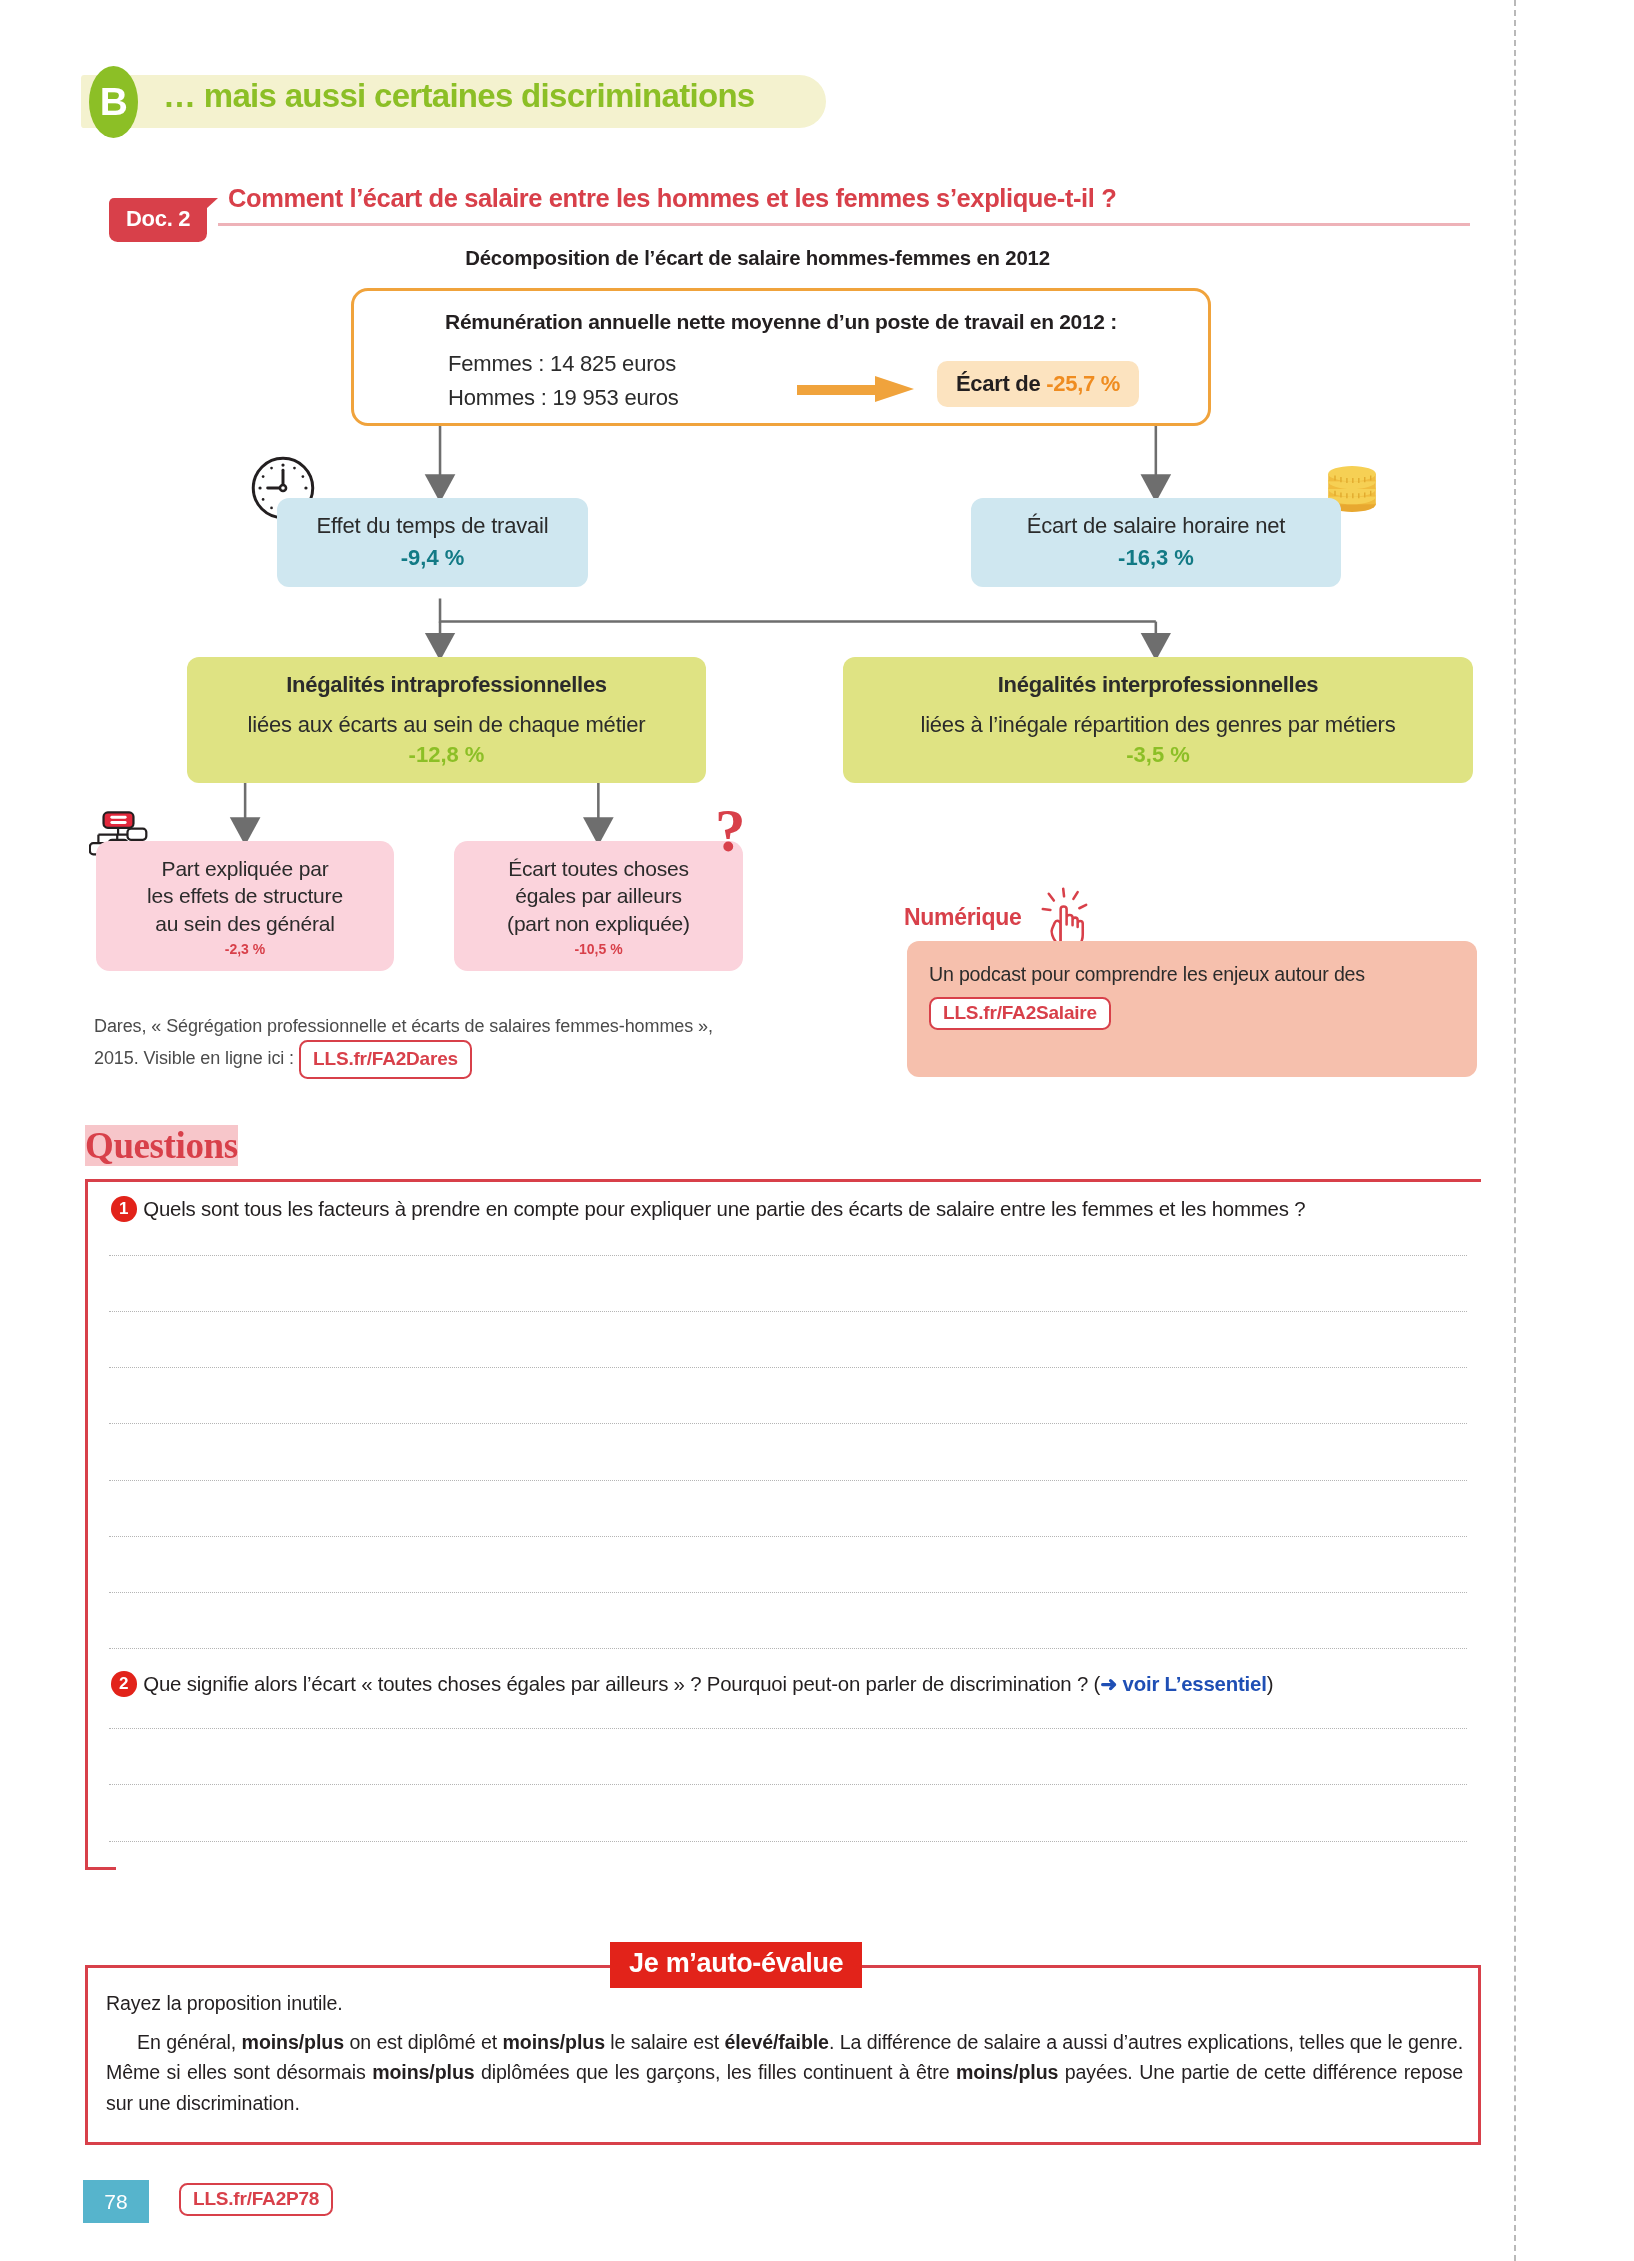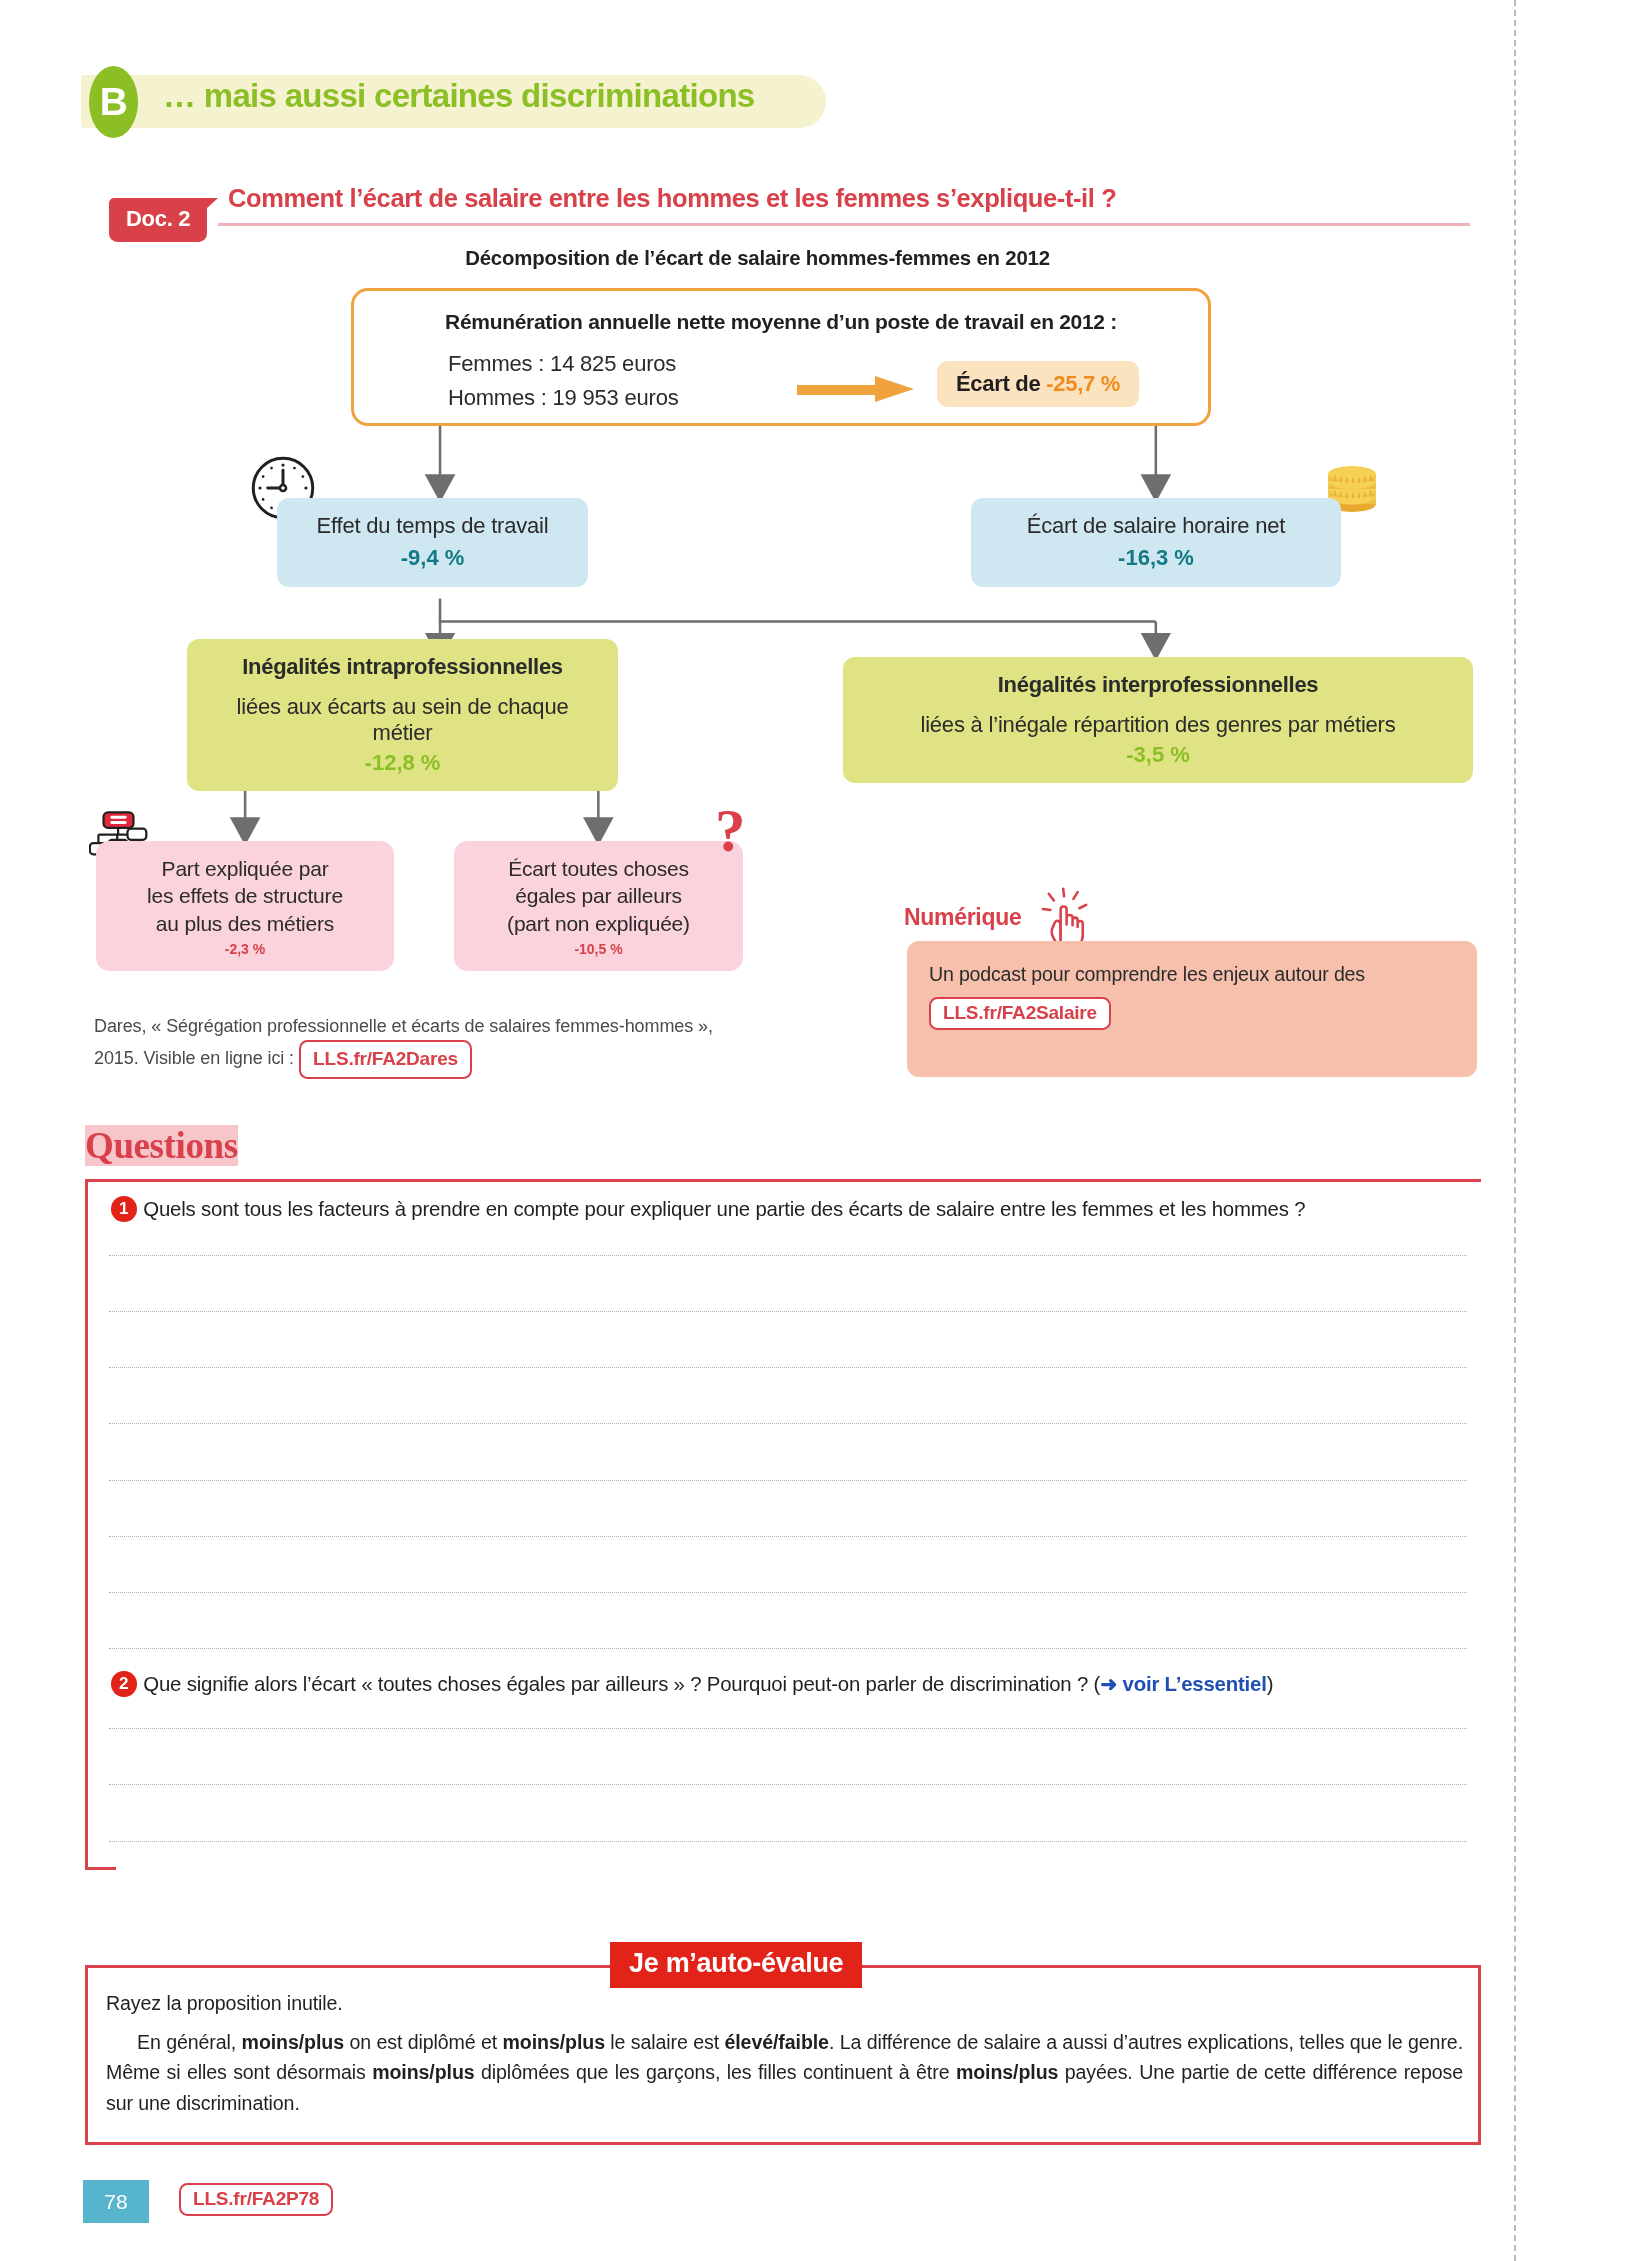--- a/index.html
+++ b/index.html
@@ -132,21 +132,21 @@
   .coins-icon{ position:absolute; left:1318px; top:455px; }
 
   
   .green-box{
     position:absolute; background:#dfe383; border-radius:12px;
     text-align:center; padding:15.3px 19px;
   }
   .green-box .t1{ font-size:22px; font-weight:bold; color:#2b2b2b; letter-spacing:-0.3px; }
   .green-box .t2{ font-size:22px; color:#2b2b2b; margin-top:14px; letter-spacing:-0.2px; }
   .green-box .val{ font-size:22px; font-weight:bold; color:#8cbf26; margin-top:3.4px; }
-  #green-left { left:187px; top:639px; width:431px; }
+  #green-left { left:187px; top:657px; width:519px; }
   #green-right{ left:843px; top:657px; width:630px; }
 
   
   .pink-box{
     position:absolute; background:#fbd3dc; border-radius:13.6px;
     text-align:center; padding:13.6px 15.3px;
   }
   .pink-box .ln{ font-size:21px; color:#2b2b2b; line-height:1.32; letter-spacing:-0.2px; }
   .pink-box .val{ font-size:14px; font-weight:bold; color:#d8404a; margin-top:3.4px; }
   #pink-left { left:96px; top:841px; width:298px; }
@@ -380,21 +380,21 @@
     <rect x="25" y="14" width="19" height="3.4" rx="1.7" fill="#fff"></rect>
     <path d="M34,22 L34,30" stroke="#231f20" stroke-width="2.6"></path>
     <rect x="23" y="36" width="22" height="13" rx="4" fill="#fff" stroke="#231f20" stroke-width="2.6"></rect>
     <rect x="45" y="23" width="22" height="13" rx="4" fill="#fff" stroke="#231f20" stroke-width="2.6"></rect>
     <rect x="1" y="40" width="22" height="13" rx="4" fill="#fff" stroke="#231f20" stroke-width="2.6"></rect>
   </svg>
 
   <div class="pink-box" id="pink-left">
     <div class="ln">Part expliquée par</div>
     <div class="ln">les effets de structure</div>
-    <div class="ln">au plus des métiers</div>
+    <div class="ln">au sein des général</div>
     <div class="val">-2,3 %</div>
   </div>
   <div class="pink-box" id="pink-right">
     <div class="ln">Écart toutes choses</div>
     <div class="ln">égales par ailleurs</div>
     <div class="ln">(part non expliquée)</div>
     <div class="val">-10,5 %</div>
   </div>
   <div class="qmark">?</div>
 

